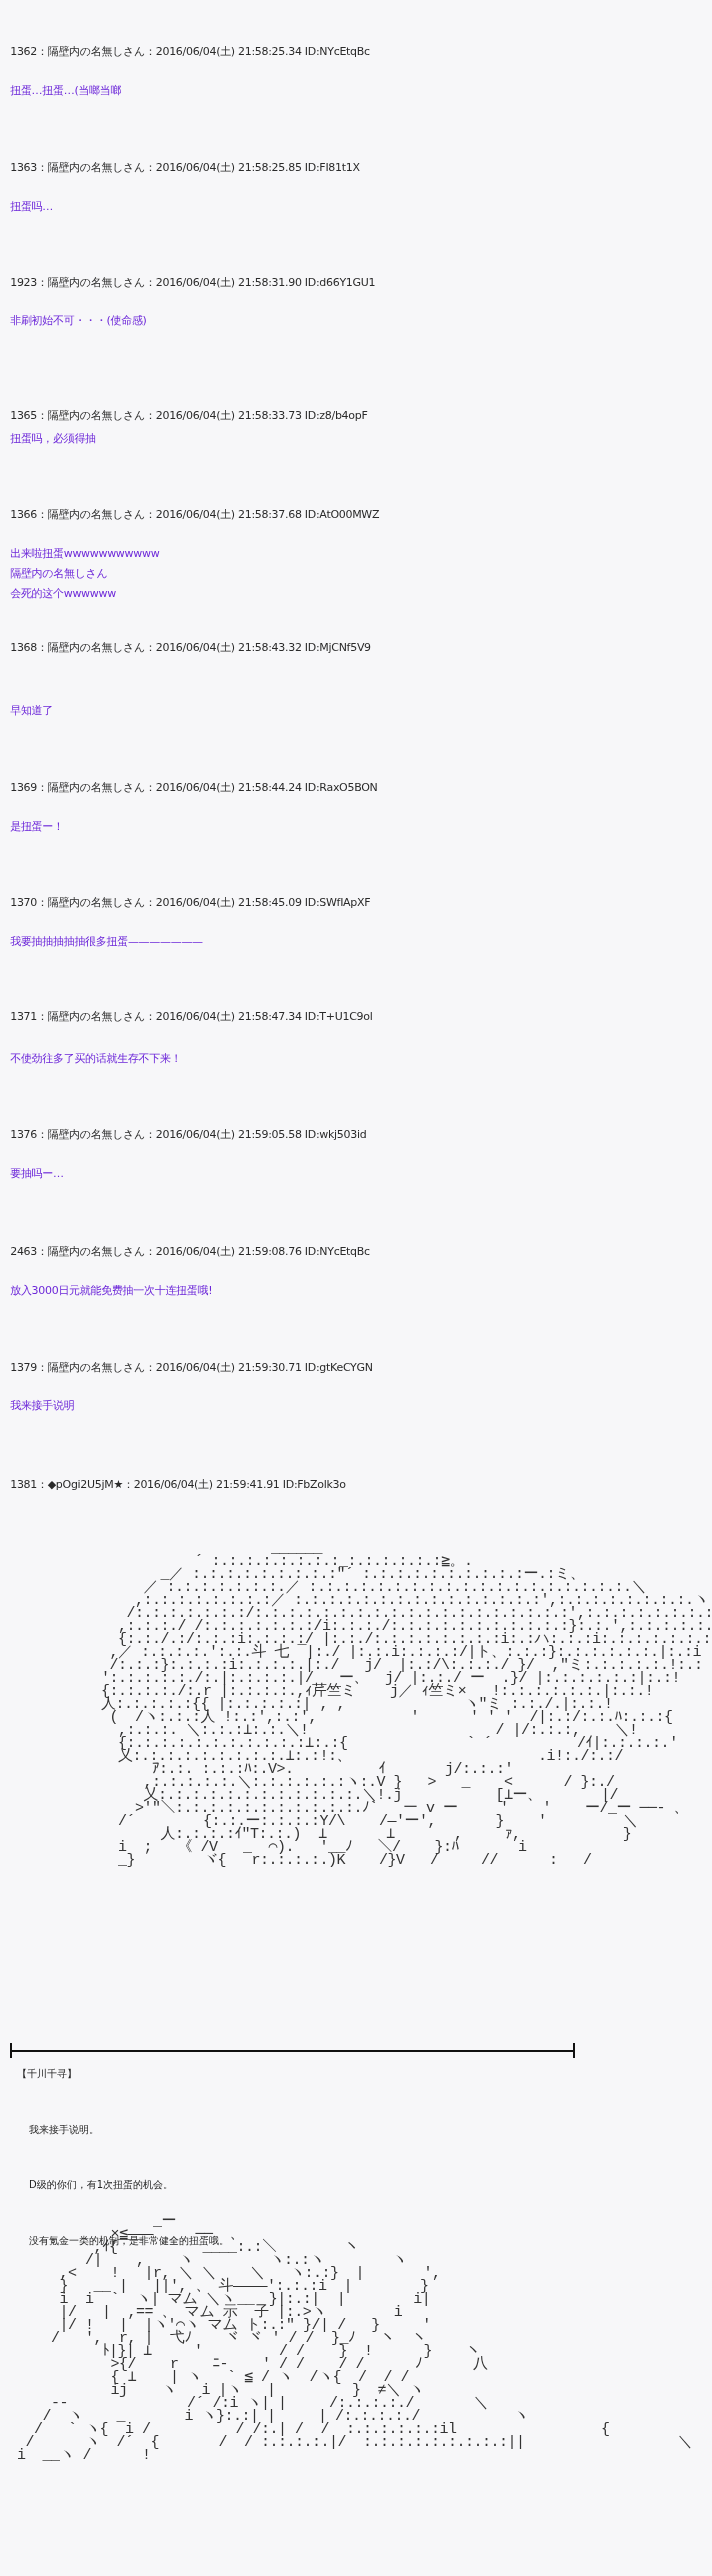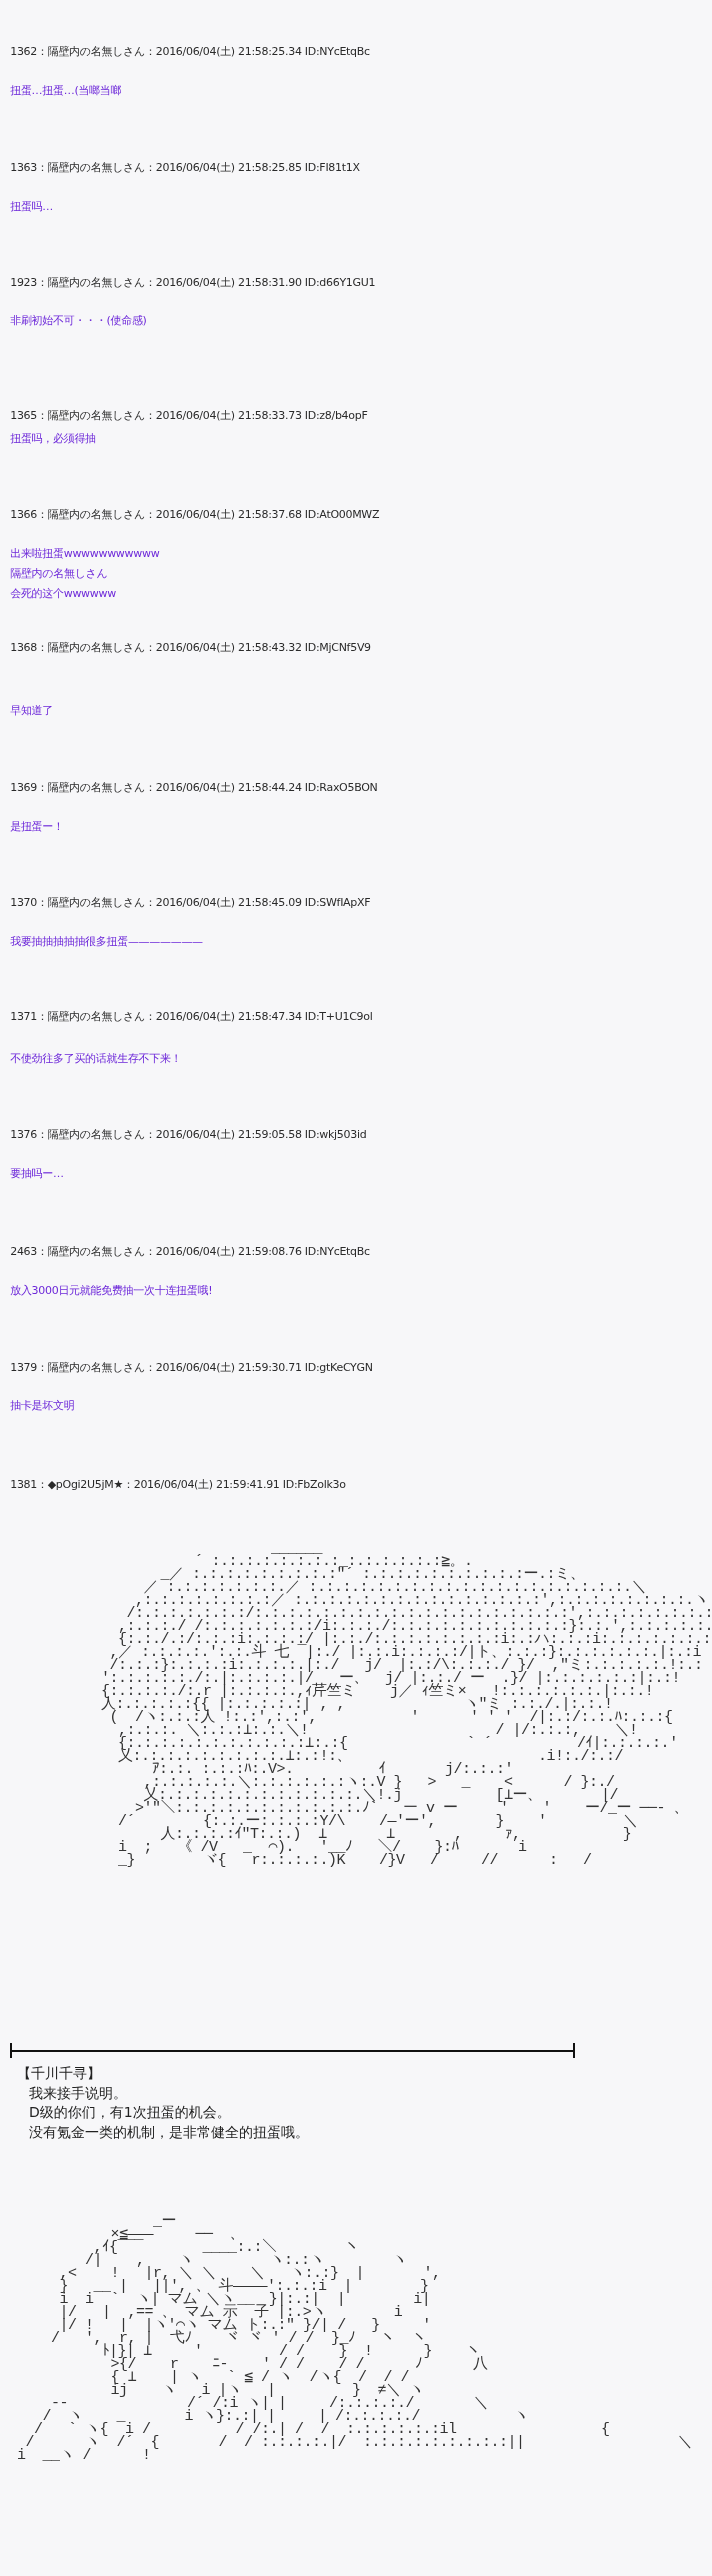--- a/index.html
+++ b/index.html
@@ -20,24 +20,24 @@
     font-family: Liberation Mono, monospace;
     font-size: 15px; line-height: 13px; color: #333; letter-spacing: -0.5px;
   }
   .divider {
     position: absolute; left: 10.2px; width: 564px; top: 2050px; height: 1.7px; background: #111;
   }
   .divider-tick {
     position: absolute; top: 2043px; width: 1.7px; height: 15.3px; background: #111;
   }
   .caption {
-    position: absolute; left: 17px; top: 2064px; font-size: 14px; line-height: 19.6px; color: #222;
+    position: absolute; left: 17px; top: 2064px; font-size: 10px; line-height: 19.6px; color: #222;
   }
   .caption .line { display: block; white-space: nowrap; }
-  .caption .indent { padding-left: 12px; }
+  .caption .indent { padding-left: 12px; margin-top: 36px; }
 </style>
 </head>
 <body>
 
 <div id="thread">
 
   <div class="post-header" style="top:44px">
     <span>1362</span><span>：</span><span>隔壁内の名無しさん</span><span>：</span><span>2016/06/04(土) 21:58:25.34</span> <span>ID:NYcEtqBc</span>
   </div>
   <div class="post-body-line" style="top:83px">扭蛋…扭蛋…(当啷当啷</div>
@@ -90,21 +90,21 @@
   <div class="post-body-line" style="top:1166px">要抽吗ー…</div>
 
   <div class="post-header" style="top:1244px">
     <span>2463</span><span>：</span><span>隔壁内の名無しさん</span><span>：</span><span>2016/06/04(土) 21:59:08.76</span> <span>ID:NYcEtqBc</span>
   </div>
   <div class="post-body-line" style="top:1283px">放入3000日元就能免费抽一次十连扭蛋哦!</div>
 
   <div class="post-header" style="top:1360px">
     <span>1379</span><span>：</span><span>隔壁内の名無しさん</span><span>：</span><span>2016/06/04(土) 21:59:30.71</span> <span>ID:gtKeCYGN</span>
   </div>
-  <div class="post-body-line" style="top:1398px">抽卡是坏文明</div>
+  <div class="post-body-line" style="top:1398px">我来接手说明</div>
 
   <div class="post-header" style="top:1477px">
     <span>1381</span><span>：</span><span>◆pOgi2U5jM★</span><span>：</span><span>2016/06/04(土) 21:59:41.91</span> <span>ID:FbZolk3o</span>
   </div>
 
   <pre class="aa" style="left:101px; top:1542px;">                    ______
            ´ :.:.:.:.:.:.:.:_:.:.:.:.:.:≧。.
        _／ :.:.:.:.:.:.:.:.:"´ :.:.:.:.:.:.:.:.:.:ー.:ミ、
      ／ :.:.:.:.:.:.:.／ :.:.:.:.:.:.:.:.:.:.:.:.:.:.:.:.:.:.:.＼
     ,:.:.:.:.:.:.:.:／ :.:.:.:.:.:.:.:.:.:.:.:.:.:.:',:.:.:.:.:.:.:.:.ヽ

